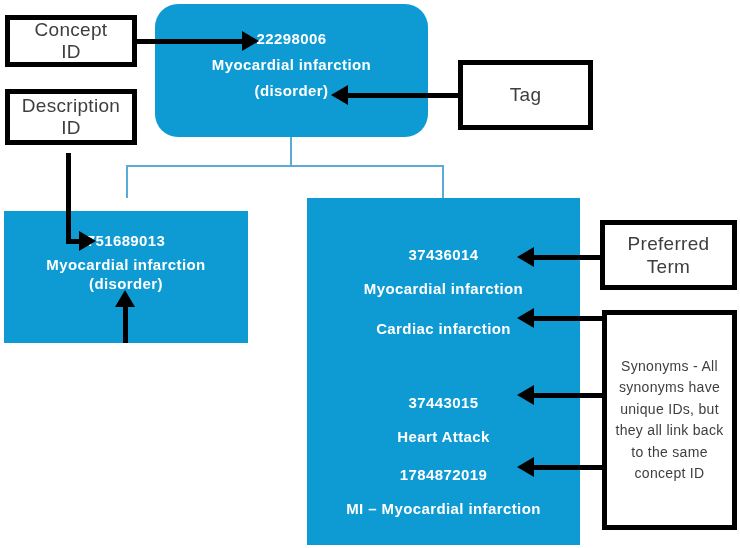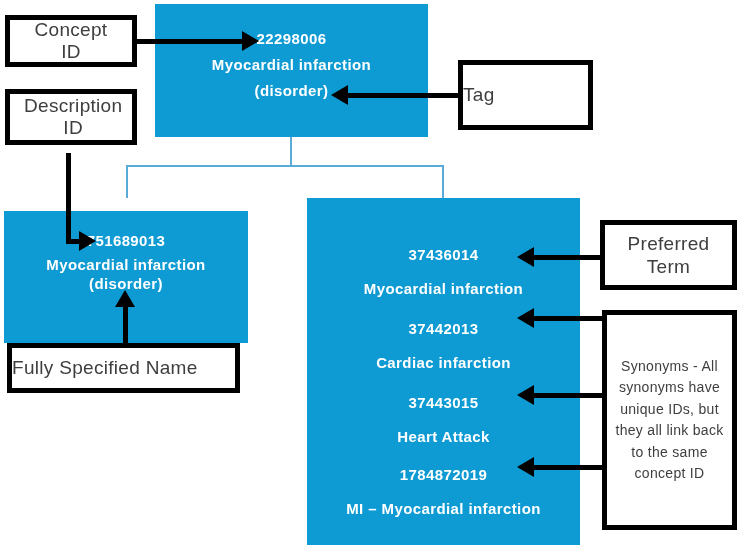--- a/index.html
+++ b/index.html
@@ -10,21 +10,21 @@
   }
   .blue-box {
     position:absolute; box-sizing:border-box;
     background:var(--box-blue); color:var(--box-text);
     font-weight:bold; text-align:center; letter-spacing:0.4px;
   }
   .label-box {
     position:absolute; box-sizing:border-box;
     border:5px solid var(--arrow-black); background:#fff;
     color:var(--label-text);
-    display:flex; align-items:center; 
+    display:flex; align-items:center; justify-content:center;
     text-align:center; font-size:19px; letter-spacing:0.3px;
   }
   .shaft { position:absolute; background:var(--arrow-black); }
   .head-right {
     position:absolute; width:0; height:0;
     border-top:10px solid transparent; border-bottom:10px solid transparent;
     border-left:17px solid var(--arrow-black);
   }
   .head-left {
     position:absolute; width:0; height:0;
@@ -32,21 +32,21 @@
     border-right:17px solid var(--arrow-black);
   }
   .head-up {
     position:absolute; width:0; height:0;
     border-left:10px solid transparent; border-right:10px solid transparent;
     border-bottom:17px solid var(--arrow-black);
   }
   .connector { position:absolute; background:var(--connector-blue); }
 
   
-  #concept-box { left:155px; top:4px; width:273px; height:133px; padding-top:22px; font-size:15px; line-height:26px; }
+  #concept-box { left:155px; top:4px; width:273px; height:133px; padding-top:22px; font-size:15px; line-height:26px;border-radius:23px; }
   #concept-box span { display:block; }
 
   
   #fsn-box { left:4px; top:198px; width:244px; height:132px; padding-top:20px; font-size:15px;margin-top:13px; }
   #fsn-box .id-line { display:block; line-height:20px; margin-bottom:4px; }
   #fsn-box .term-line { display:block; line-height:19px; }
 
   
   #desc-box { left:307px; top:198px; width:273px; height:347px; font-size:15px; }
   .desc-entry { position:absolute; left:0; width:100%; line-height:23px; }
@@ -85,44 +85,40 @@
     <span class="term-line">Myocardial infarction</span>
     <span class="term-line">(disorder)</span>
   </div>
 
   <div id="desc-box" class="blue-box">
     <div id="desc-entry-0" class="desc-entry">
       <span>37436014</span>
       <span>Myocardial infarction</span>
     </div>
     <div id="desc-entry-1" class="desc-entry">
-      <span>37442013</span>
       <span>Cardiac infarction</span>
     </div>
     <div id="desc-entry-2" class="desc-entry">
       <span>37443015</span>
       <span>Heart Attack</span>
     </div>
     <div id="desc-entry-3" class="desc-entry">
       <span>1784872019</span>
       <span>MI – Myocardial infarction</span>
     </div>
   </div>
 
   <div id="concept-id-label" class="label-box">
     <span>Concept ID</span>
   </div>
   <div id="description-id-label" class="label-box">
     <span>Description ID</span>
   </div>
   <div id="tag-label" class="label-box">
     <span>Tag</span>
-  </div>
-  <div id="fsn-label" class="label-box">
-    <span>Fully Specified Name</span>
   </div>
   <div id="preferred-term-label" class="label-box">
     <span>Preferred Term</span>
   </div>
   <div id="synonyms-label" class="label-box">
     <span>Synonyms - All synonyms have unique IDs, but they all link back to the same concept ID</span>
   </div>
 
   <div class="shaft" style="left:137px; top:39px; width:106px; height:5px;"></div>
   <div class="head-right" style="left:242px; top:31px;"></div>

